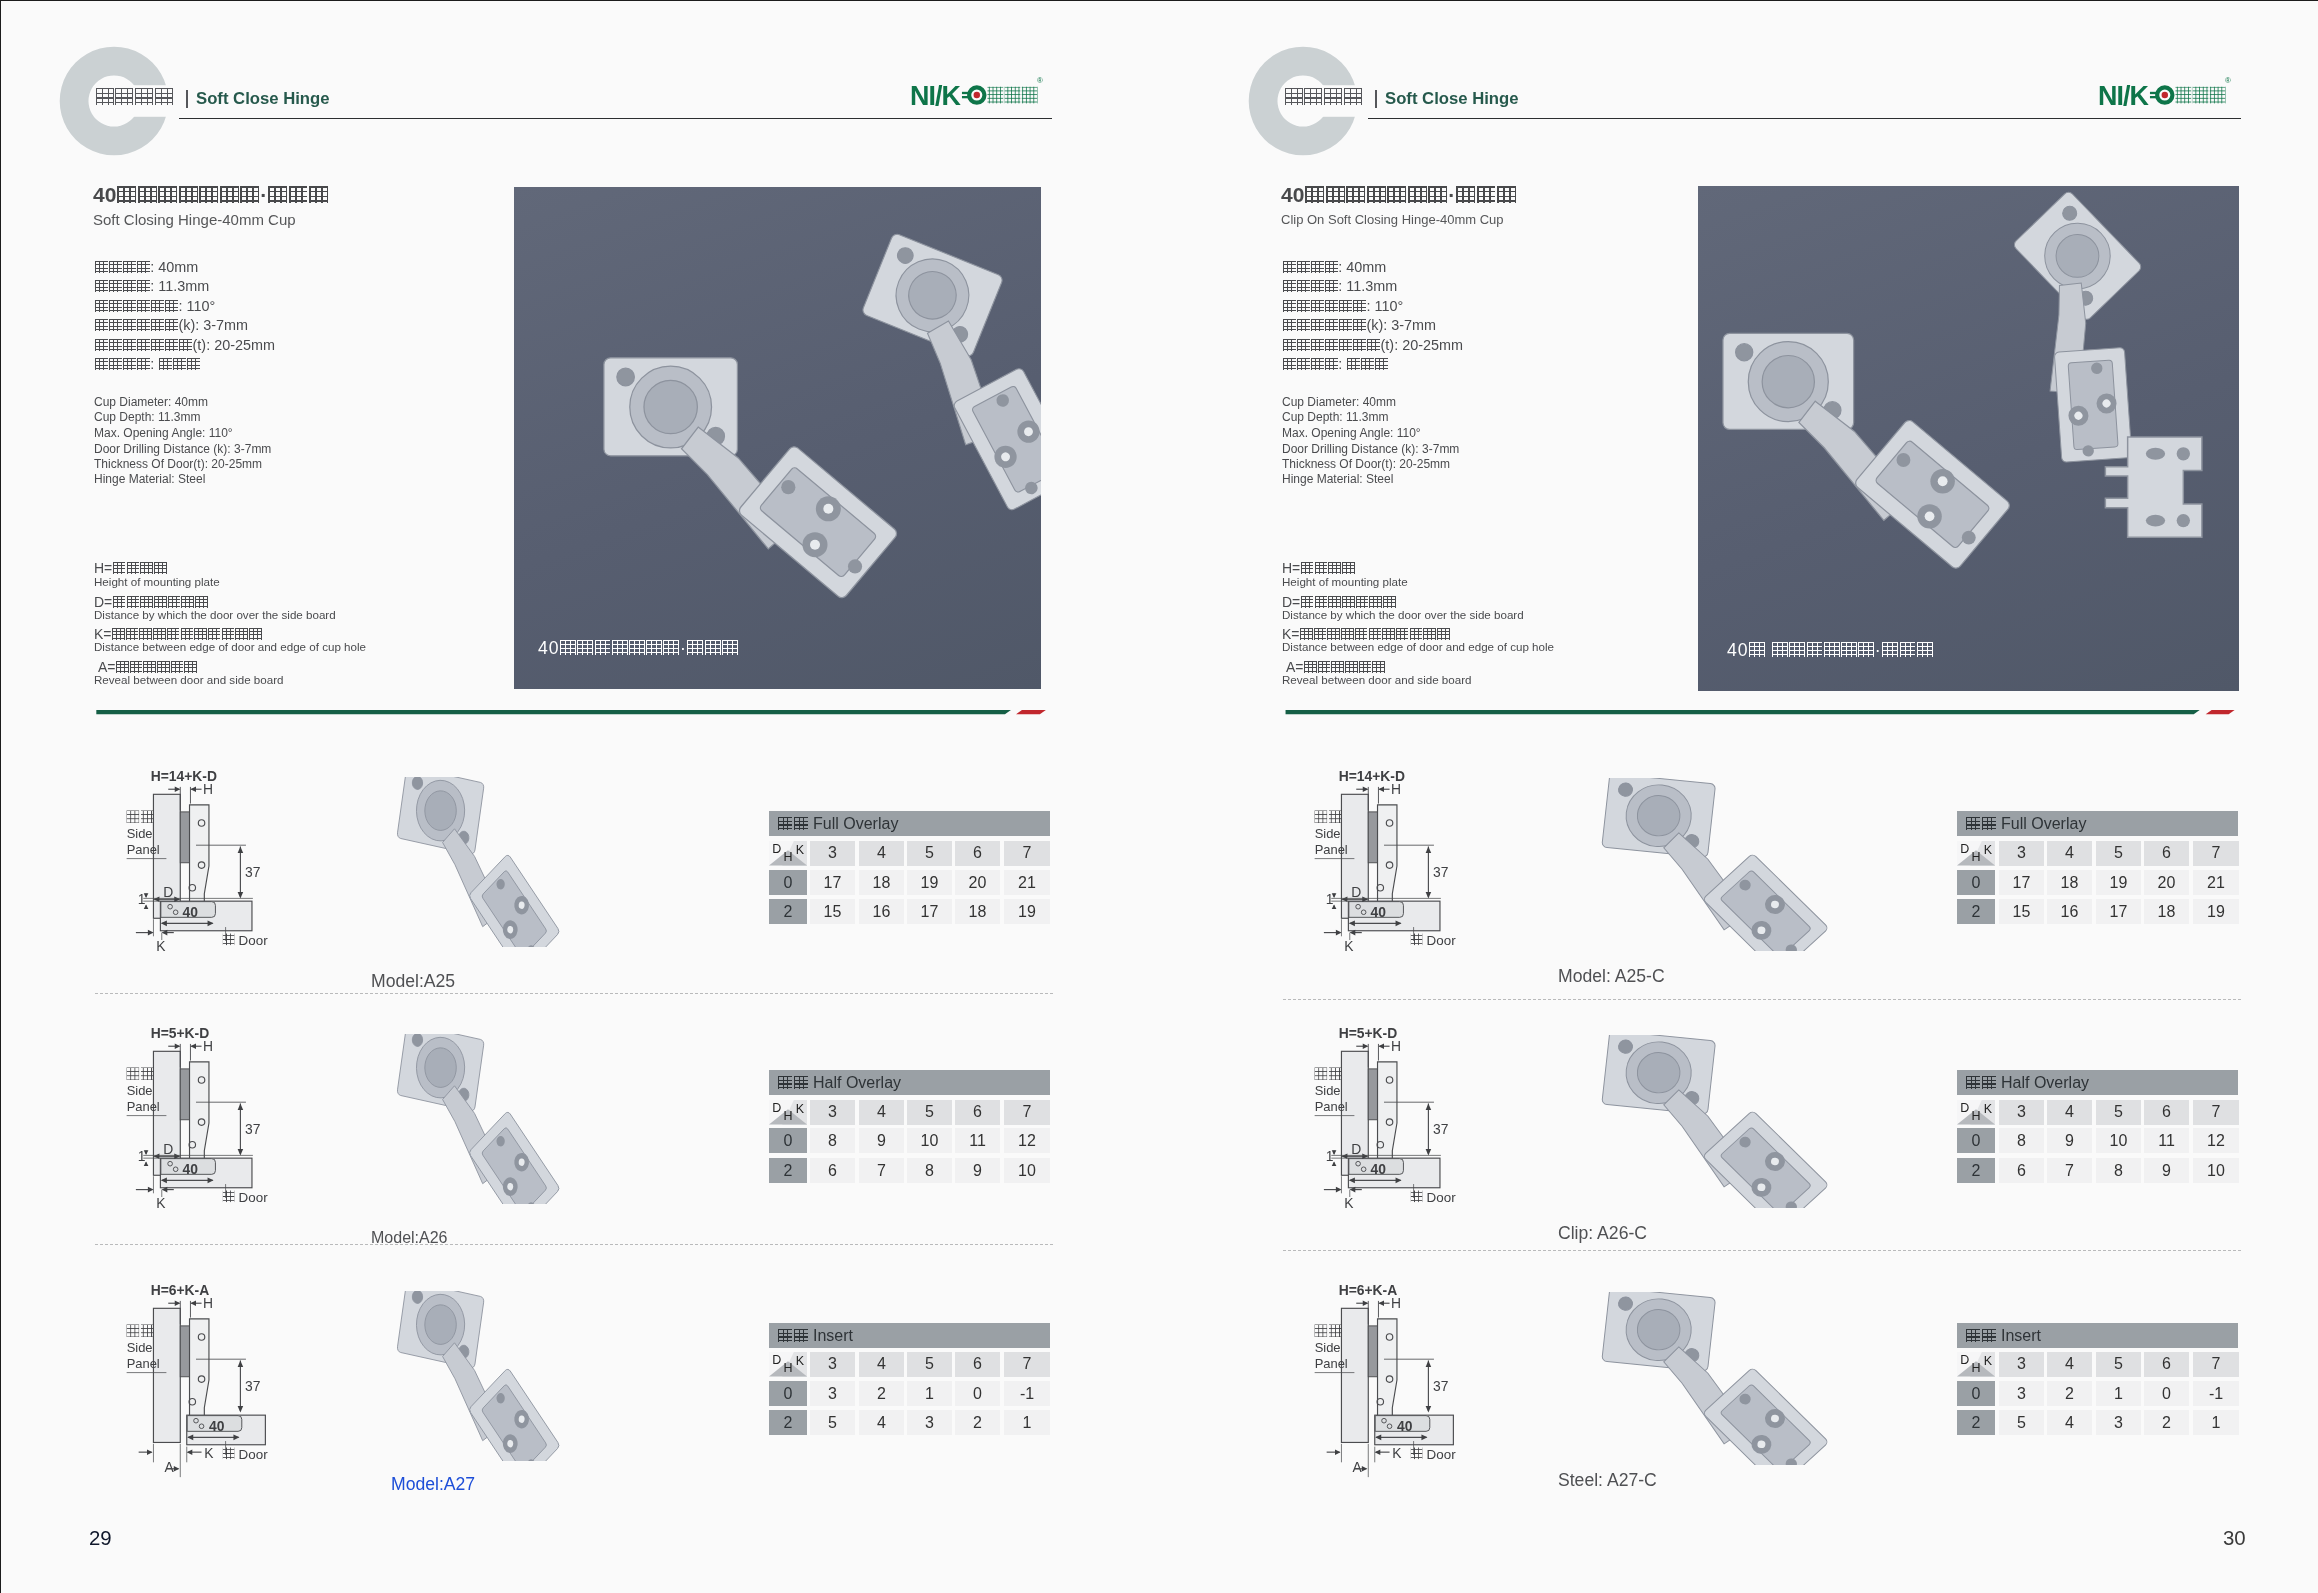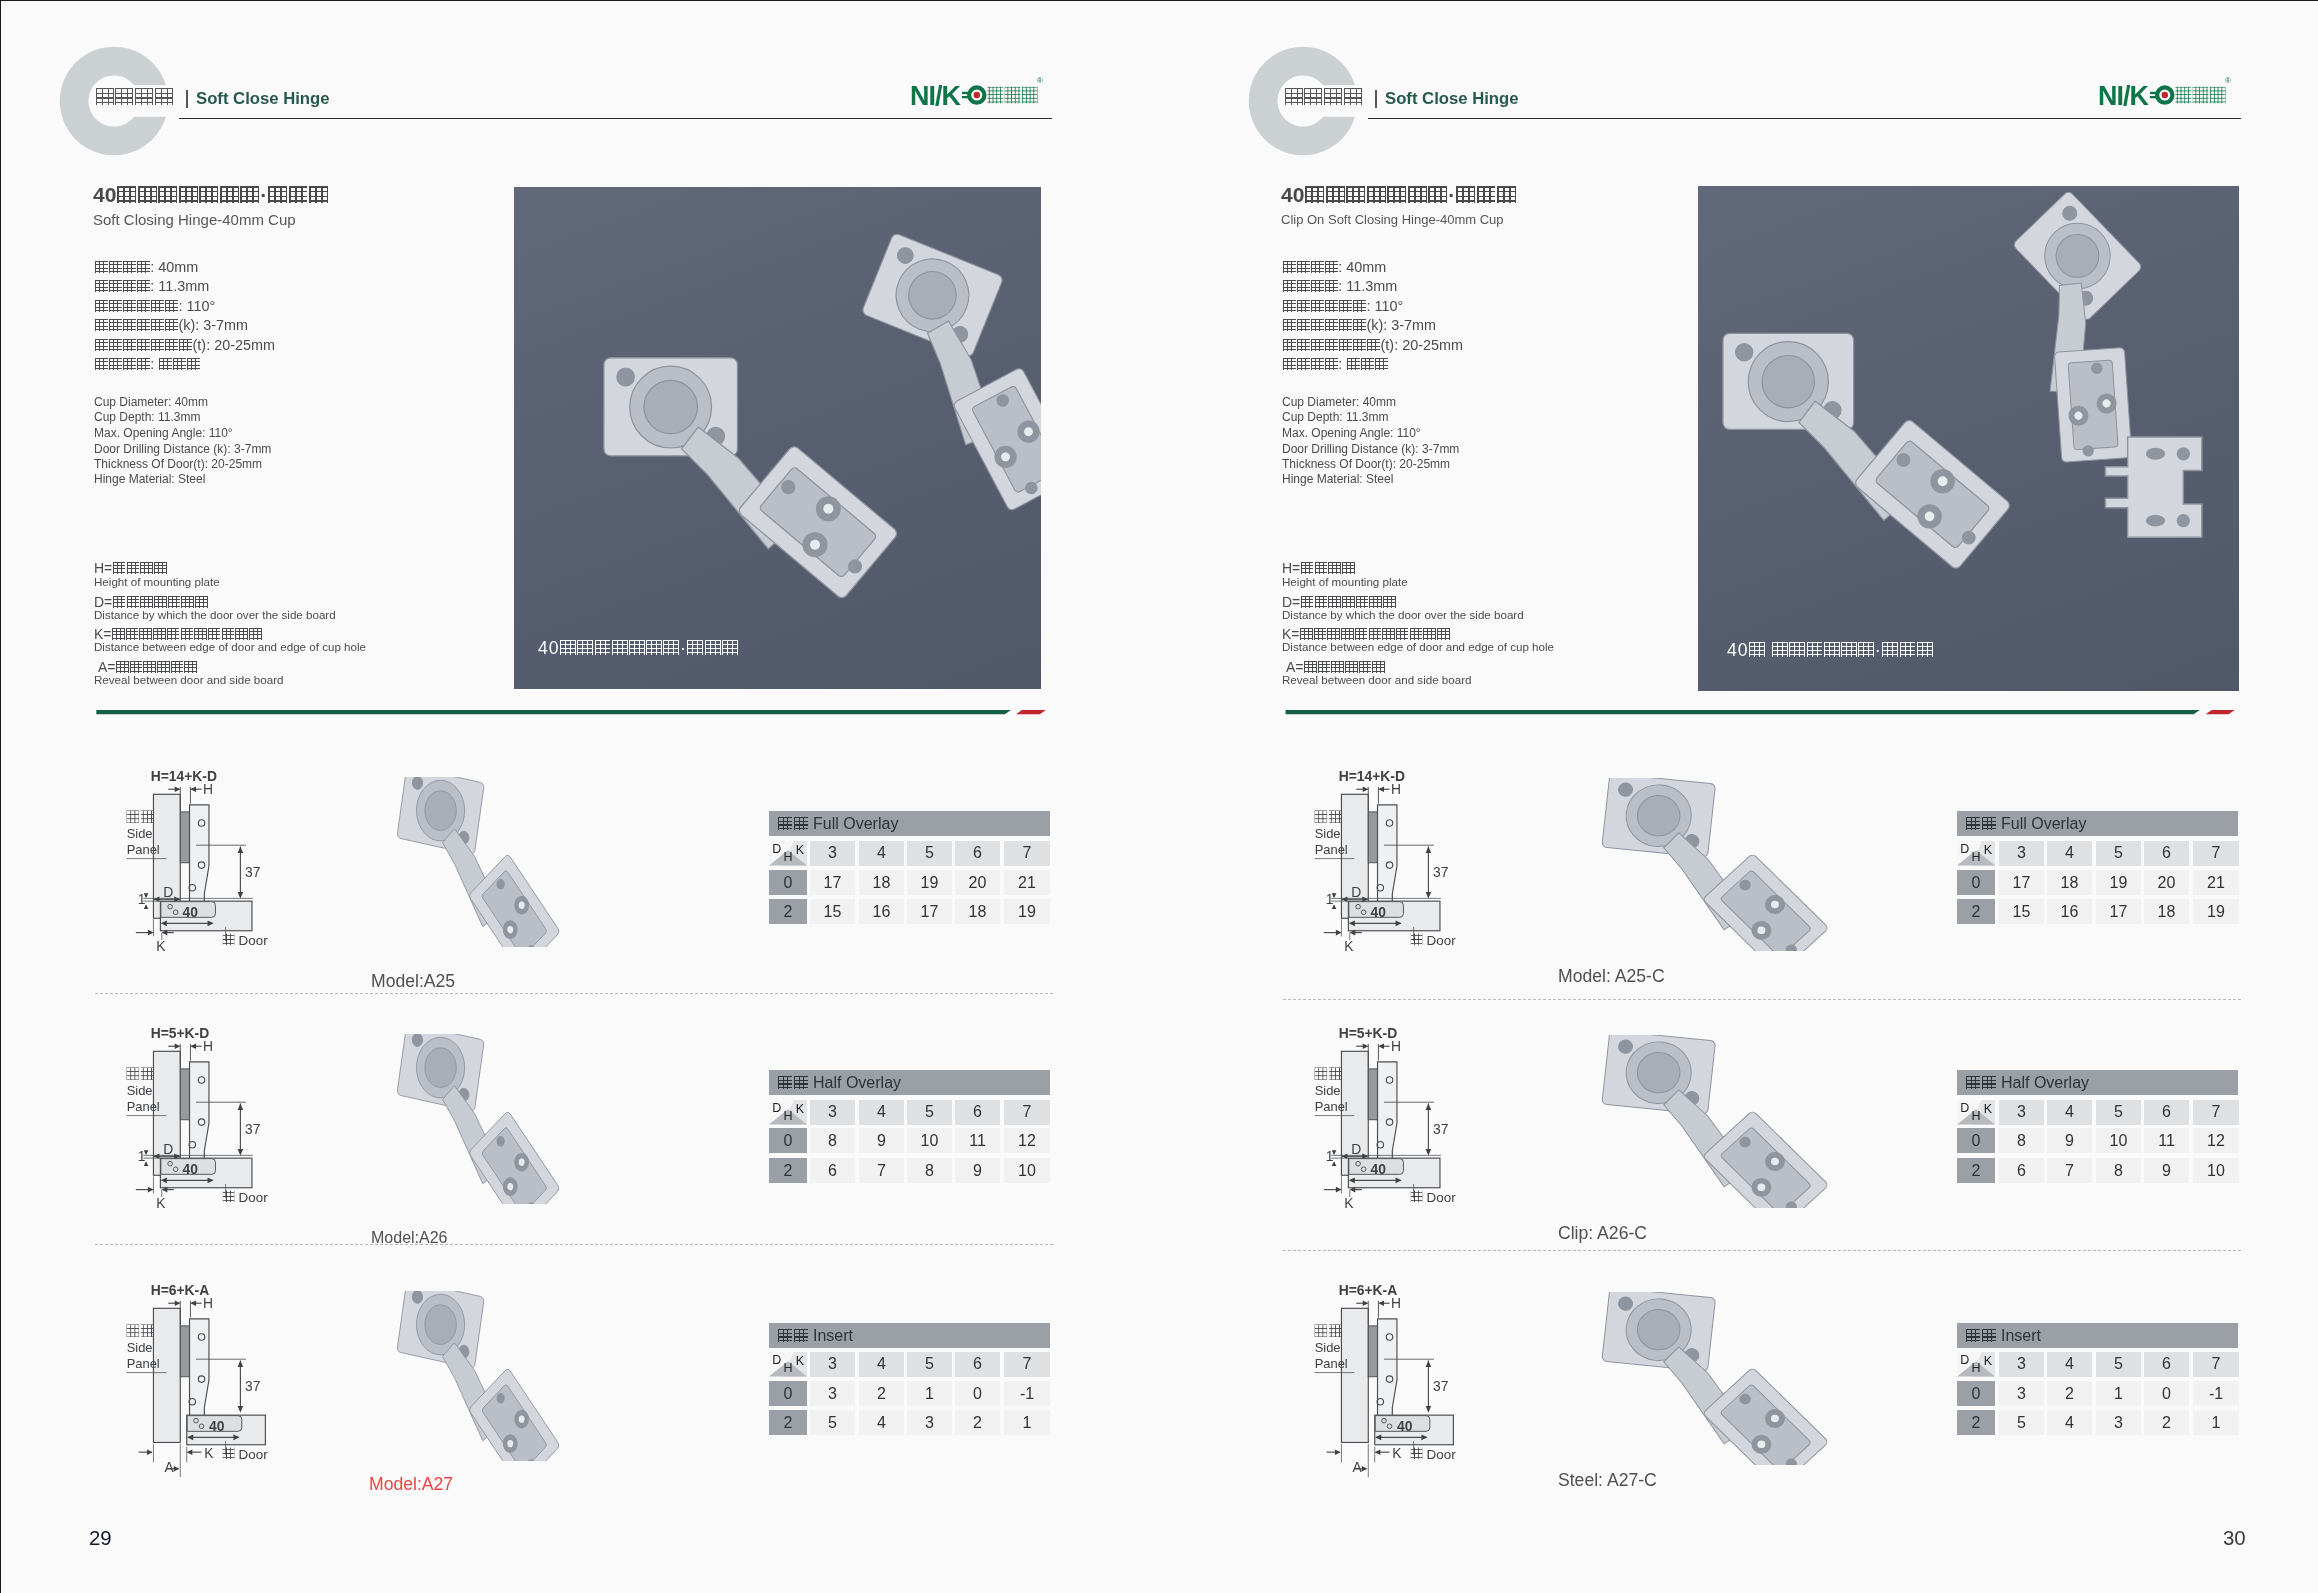--- a/index.html
+++ b/index.html
@@ -455,21 +455,21 @@
 <div style="position:absolute;left:954px;top:1380px;width:45px;height:25px;background:#f1f1f2;font-size:16px;color:#333;text-align:center;line-height:25px">0</div>
 <div style="position:absolute;left:1003px;top:1380px;width:46px;height:25px;background:#f1f1f2;font-size:16px;color:#333;text-align:center;line-height:25px">-1</div>
 <div style="position:absolute;left:768px;top:1409px;width:38px;height:25px;background:#9aa0a5;font-size:16px;color:#2e3337;text-align:center;line-height:25px">2</div>
 <div style="position:absolute;left:809px;top:1409px;width:45px;height:25px;background:#f1f1f2;font-size:16px;color:#333;text-align:center;line-height:25px">5</div>
 <div style="position:absolute;left:858px;top:1409px;width:45px;height:25px;background:#f1f1f2;font-size:16px;color:#333;text-align:center;line-height:25px">4</div>
 <div style="position:absolute;left:906px;top:1409px;width:45px;height:25px;background:#f1f1f2;font-size:16px;color:#333;text-align:center;line-height:25px">3</div>
 <div style="position:absolute;left:954px;top:1409px;width:45px;height:25px;background:#f1f1f2;font-size:16px;color:#333;text-align:center;line-height:25px">2</div>
 <div style="position:absolute;left:1003px;top:1409px;width:46px;height:25px;background:#f1f1f2;font-size:16px;color:#333;text-align:center;line-height:25px">1</div>
 <div style="position:absolute;left:370px;top:971px;font-size:17.6px;color:#4f5053;line-height:19.5px">Model:A25</div>
 <div style="position:absolute;left:370px;top:1227px;font-size:16px;color:#4f5053;line-height:19.5px">Model:A26</div>
-<div style="position:absolute;left:368px;top:1474px;font-size:17.6px;color:#ef4444;line-height:19.5px">Model:A27</div>
+<div style="position:absolute;left:390px;top:1474px;font-size:17.6px;color:#1d4ed8;line-height:19.5px">Model:A27</div>
 <div style="position:absolute;left:94px;top:992px;width:958px;border-top:1.4px dashed #b9babb"></div>
 <div style="position:absolute;left:94px;top:1243px;width:958px;border-top:1.4px dashed #b9babb"></div>
 <div style="position:absolute;left:88px;top:1527px;font-size:20.4px;color:#0f172a;line-height:20.4px">29</div>
 <svg style="position:absolute;left:1244px;top:42px" width="116" height="116" viewBox="0 0 250 250">
     <path fill-rule="evenodd" fill="#cbd1d3" d="M125,8 a117,117 0 1 0 0.01,0 Z M125,70 a55,55 0 1 1 -0.01,0 Z"></path>
     <rect x="146" y="91" width="110" height="68" fill="#fafafa"></rect>
   </svg>
 <div style="position:absolute;left:1283px;top:86px;font-size:20px;font-weight:bold;color:#55565a;line-height:20.4px;letter-spacing:0.5px"><i class="g"></i><i class="g"></i><i class="g"></i><i class="g"></i></div>
 <div style="position:absolute;left:1374px;top:89px;width:1.9px;height:17.6px;background:#55565a"></div>
 <div style="position:absolute;left:1384px;top:89px;font-size:16.7px;font-weight:bold;color:#26594c;line-height:18.5px;letter-spacing:0px">Soft Close Hinge</div>

